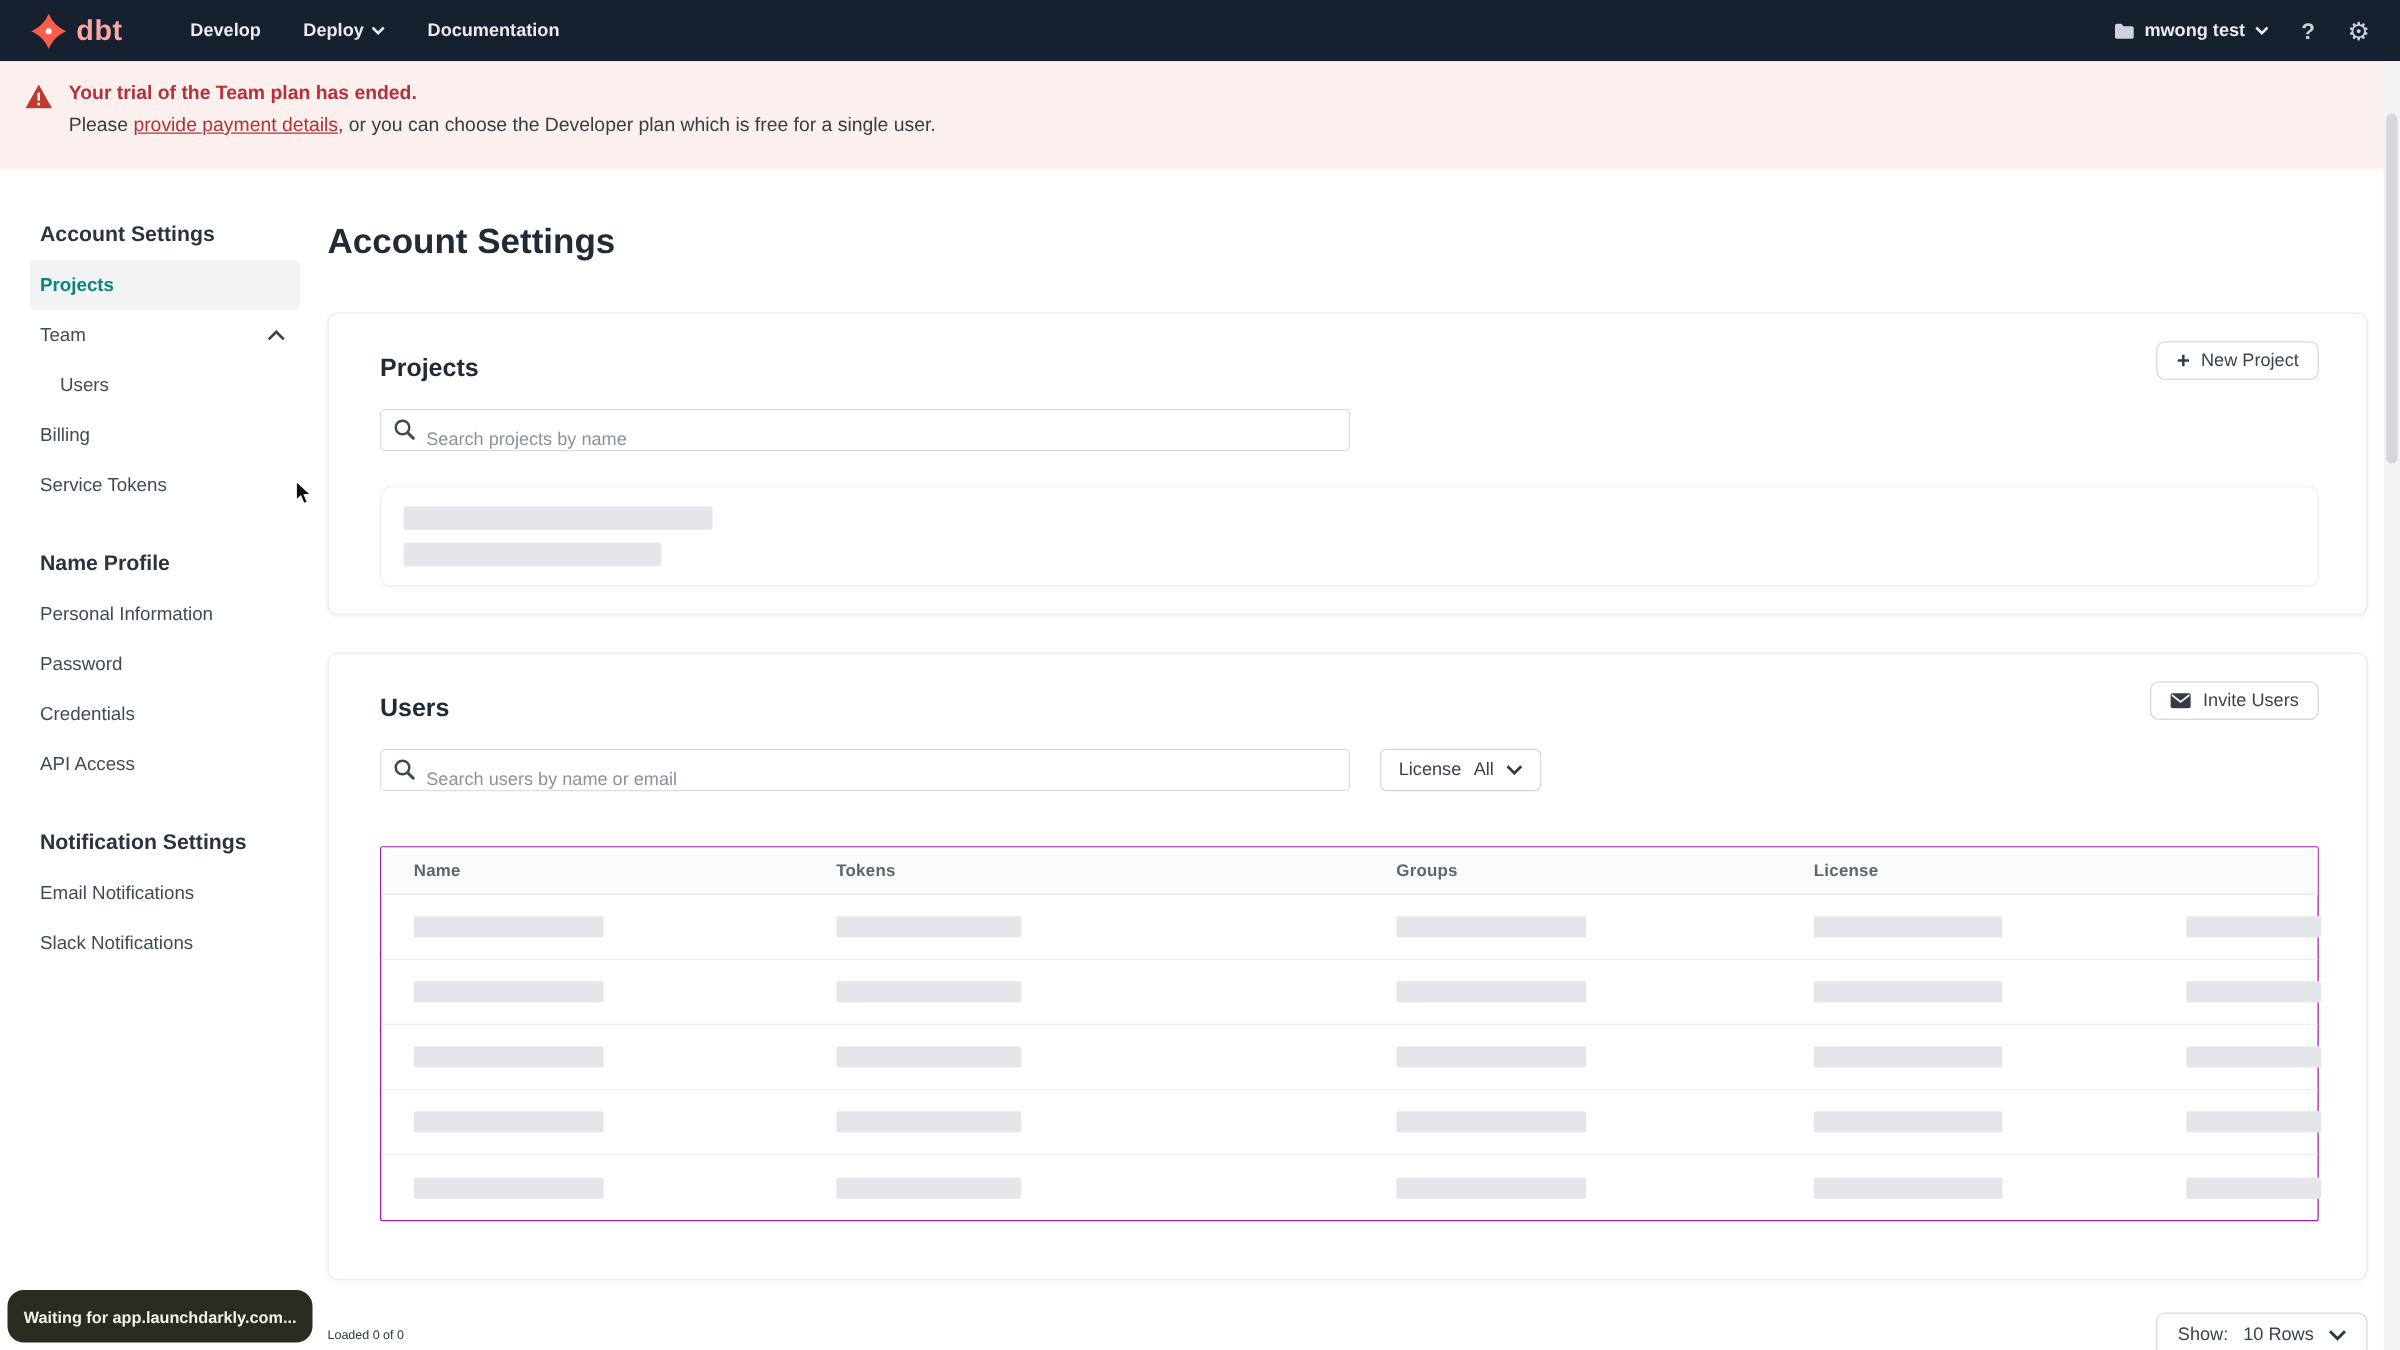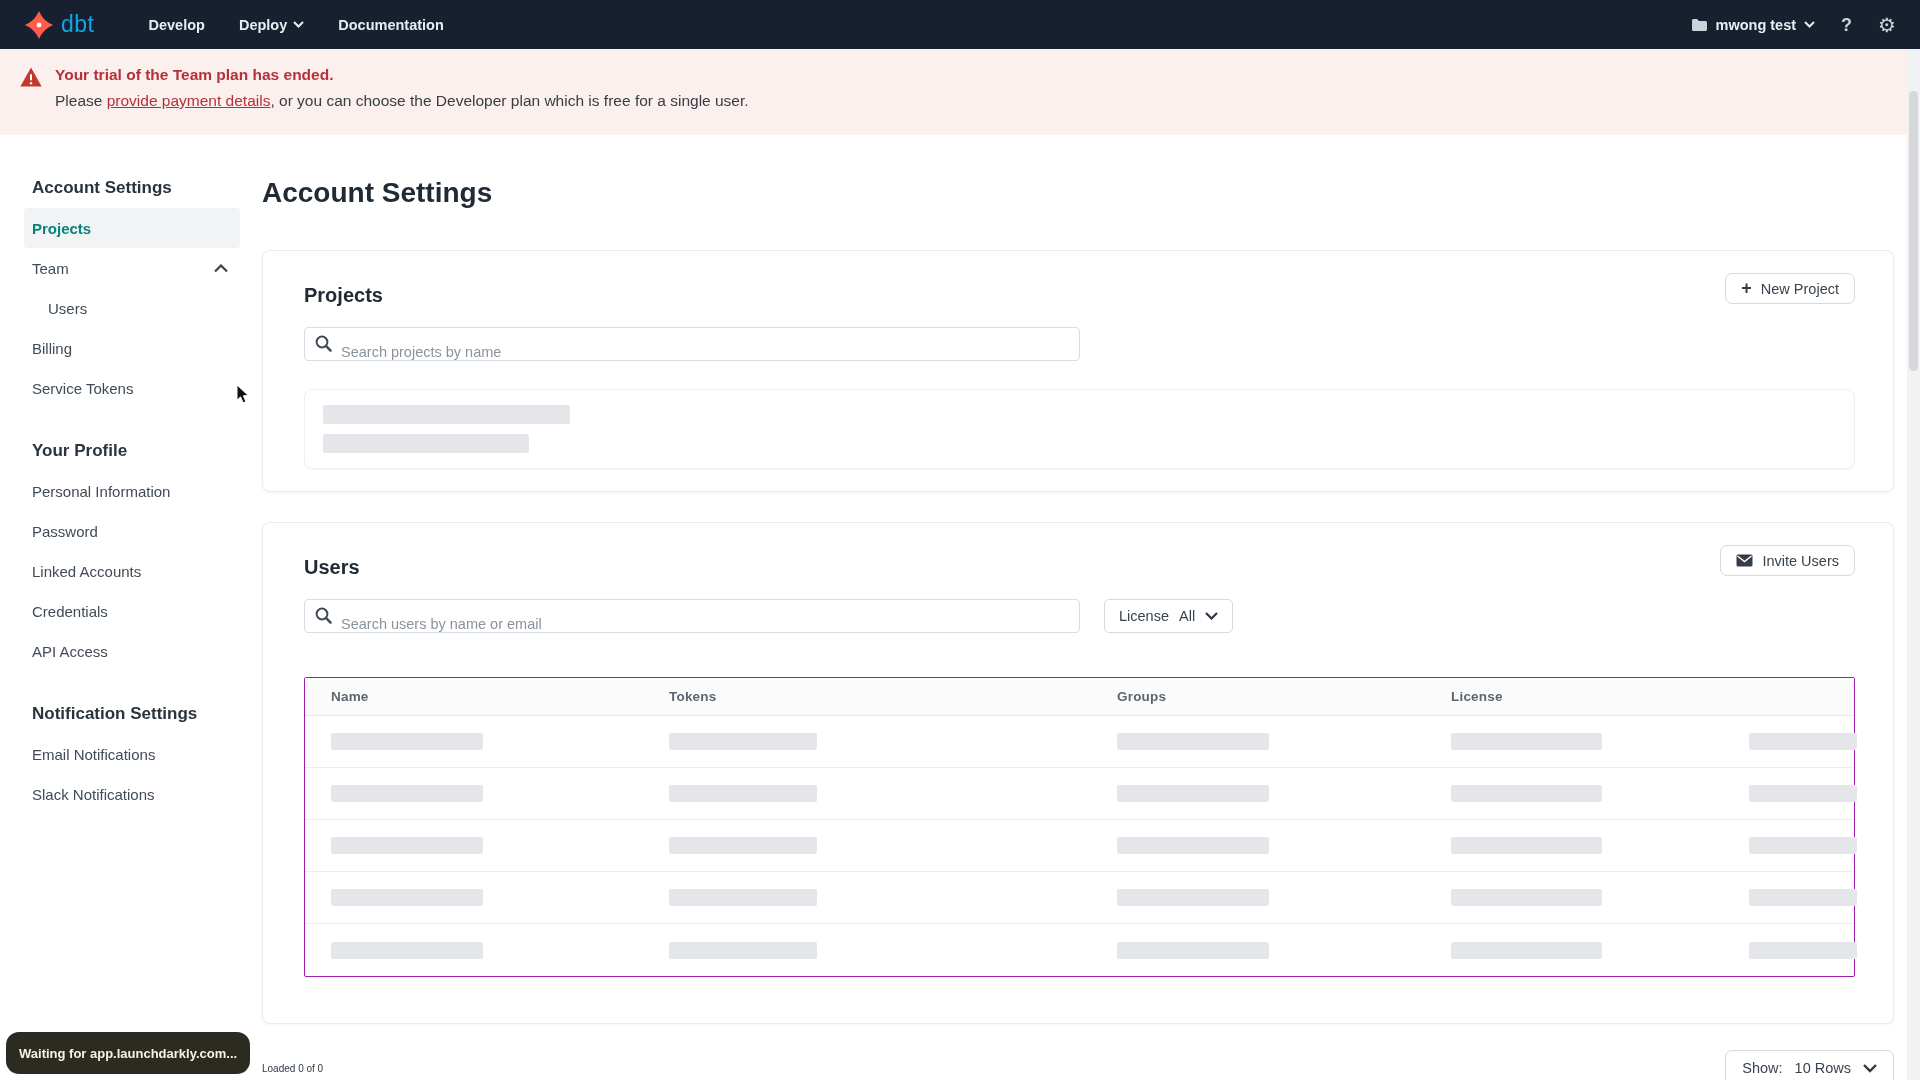--- a/index.html
+++ b/index.html
@@ -9,21 +9,21 @@
     font-family:"Liberation Sans","DejaVu Sans",sans-serif; color:#2e3843; background:#ffffff;
   }
 
   
   .topnav {
     position:absolute; left:0; top:0; width:1920px; height:49px;
     background:#17202E; display:flex; align-items:center; padding:0 24px;
   }
   .logo { display:flex; align-items:center; gap:7px; cursor:pointer; }
   .logo-mark { width:30px; height:30px; }
-  .logo-text { color:#0ea5e9; font-size:23px; font-weight:normal; letter-spacing:0.5px; }
+  .logo-text { color:#fca5a5; font-size:23px; font-weight:bold; letter-spacing:0.5px; }
   .nav-menu { display:flex; align-items:center; margin-left:54px; gap:34px; }
   .nav-item { color:#E9EDF0; font-size:14.5px; font-weight:bold; display:flex; align-items:center; gap:6px; cursor:pointer; }
   .nav-right { margin-left:auto; display:flex; align-items:center; gap:26px; }
   .account-switch { display:flex; align-items:center; gap:8px; color:#E9EDF0; font-size:14.5px; font-weight:bold; cursor:pointer; }
   .icon-btn { color:#CBD2D9; font-size:18px; font-weight:bold; cursor:pointer; line-height:1; }
   .uni-icon { font-family:"DejaVu Sans",sans-serif; }
 
   
   .banner {
     position:absolute; left:0; top:49px; width:1920px; height:86px;
@@ -200,29 +200,26 @@
         <span>Users</span>
       </div>
       <div class="side-item">
         <span>Billing</span>
       </div>
       <div class="side-item">
         <span>Service Tokens</span>
       </div>
     </div>
     <div class="side-section">
-      <div class="side-heading">Your Profile</div>
+      <div class="side-heading">Name Profile</div>
       <div class="side-item">
         <span>Personal Information</span>
       </div>
       <div class="side-item">
         <span>Password</span>
-      </div>
-      <div class="side-item">
-        <span>Linked Accounts</span>
       </div>
       <div class="side-item">
         <span>Credentials</span>
       </div>
       <div class="side-item">
         <span>API Access</span>
       </div>
     </div>
     <div class="side-section">
       <div class="side-heading">Notification Settings</div>

